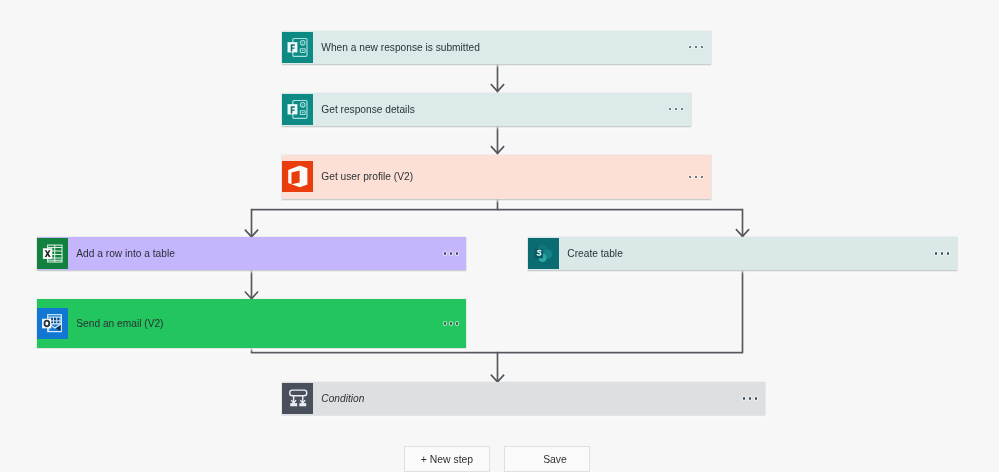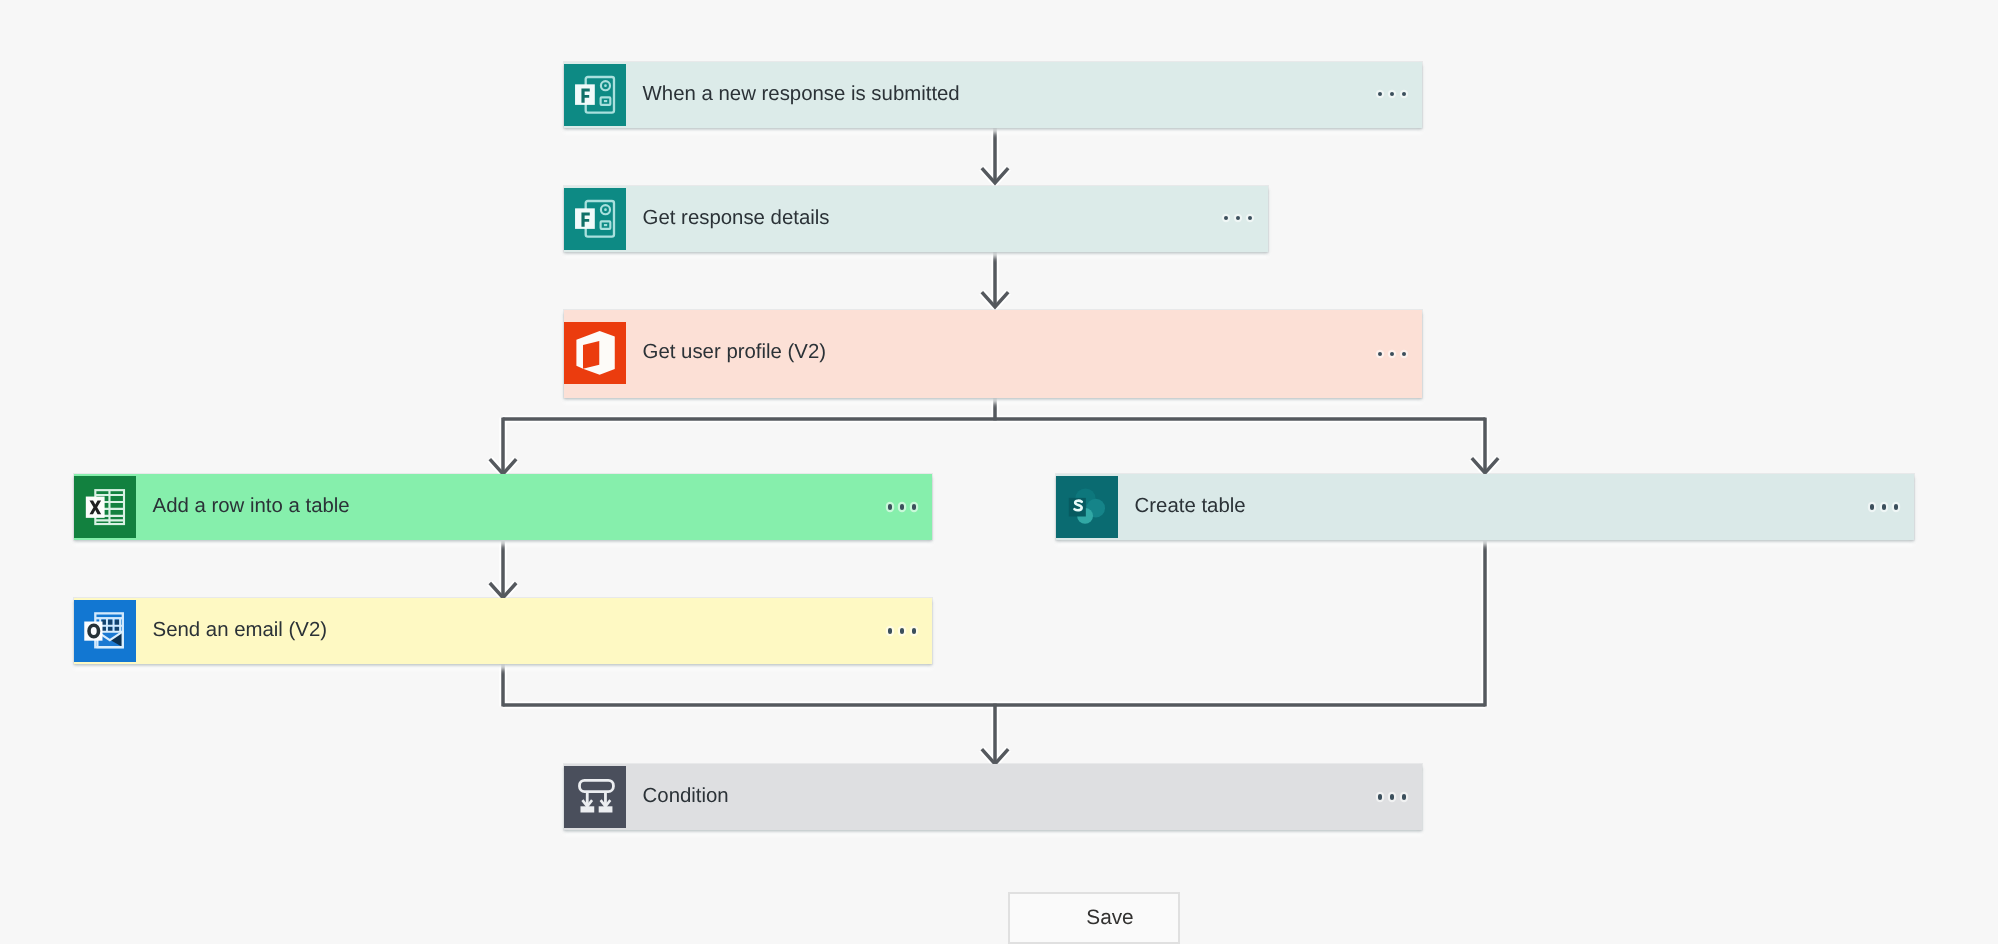--- a/index.html
+++ b/index.html
@@ -68,21 +68,21 @@
    <path d="M9.0 12.7 h4.3 v1.45 h-2.65 v1.8 h2.35 v1.45 h-2.35 v2.6 h-1.65 z" fill="#0f7068"></path>
  </g>
           </svg></div>
    <span class="title">When a new response is submitted</span>
    <span class="dots" style="right:8px;">
           <i></i>
           <i></i>
           <i></i>
         </span>
       </div>
-      <div class="card" style="left: 282px; top: 76.6px; width: 352px; height: 33px; background: rgb(220, 235, 233); align-items: center;">
+      <div class="card" style="left: 282px; top: 76.6px; width: 409px; height: 33px; background: rgb(220, 235, 233); align-items: center;">
         <div class="ico" style="background:#0d8a84"><svg viewBox="0 0 32 32" width="31" height="31">
             <g>
    <rect x="11.2" y="6.7" width="14.6" height="18.4" rx="1.1" fill="none" stroke="#a9e0dd" stroke-width="1.2"></rect>
    <circle cx="21.4" cy="11.2" r="2.35" fill="none" stroke="#a9e0dd" stroke-width="1.1"></circle>
    <circle cx="21.4" cy="11.2" r="0.7" fill="#a9e0dd"></circle>
    <rect x="18.9" y="17.2" width="5.0" height="3.9" rx="0.45" fill="none" stroke="#a9e0dd" stroke-width="1.1"></rect>
    <rect x="20.6" y="18.6" width="1.7" height="1.1" fill="#a9e0dd"></rect>
    <rect x="5.7" y="10.5" width="10.2" height="10.6" fill="#f1fafa"></rect>
    <path d="M9.0 12.7 h4.3 v1.45 h-2.65 v1.8 h2.35 v1.45 h-2.35 v2.6 h-1.65 z" fill="#0f7068"></path>
  </g>
@@ -100,21 +100,21 @@
    <path d="M18.4 4.6 L6.4 9.2 L6.4 22.6 L9.8 24.1 L9.8 11.9 L18.2 9.8 L18.2 22.1 L9.8 24.1 L18.4 27.2 L26.2 24.3 L26.2 7.5 Z" fill="#fdfbf8"></path>
  </g>
           </svg></div>
    <span class="title">Get user profile (V2)</span>
    <span class="dots" style="right:8px;">
           <i></i>
           <i></i>
           <i></i>
         </span>
       </div>
-      <div class="card" style="left: 37px; top: 221px; width: 429px; height: 33px; background: #86efac;">
+      <div class="card" style="left: 37px; top: 221px; width: 429px; height: 33px; background: #c4b5fd;">
         <div class="ico" style="background:#12813f"><svg viewBox="0 0 32 32" width="31" height="31">
             <g>
    <rect x="11" y="7.3" width="14.8" height="17.5" fill="none" stroke="#d9f1e4" stroke-width="1.1"></rect>
    <path d="M11 9.8 h14.8 M11 13.4 h14.8 M11 17.0 h14.8 M11 20.6 h14.8 M11 22.9 h14.8 M18.3 7.3 v17.5" stroke="#d9f1e4" stroke-width="1.1" fill="none"></path>
    <rect x="6.1" y="10.6" width="9.7" height="11" fill="#fbfdfb"></rect>
    <path d="M8.0 12.7 h1.85 l1.15 2.0 l1.15 -2.0 h1.85 l-2.05 3.4 l2.1 3.6 h-1.9 l-1.15 -2.1 l-1.2 2.1 h-1.8 l2.05 -3.6 z" fill="#1f2021"></path>
  </g>
           </svg></div>
    <span class="title">Add a row into a table</span>
    <span class="dots" style="right:8px;">
@@ -133,21 +133,21 @@
    <path d="M13.3 13.3 c-1.15 -0.85 -3.4 -0.75 -3.4 0.45 c0 1.45 3.35 0.95 3.35 2.65 c0 1.3 -2.3 1.65 -3.7 0.75" fill="none" stroke="#e9fbfa" stroke-width="1.35" stroke-linecap="round" stroke-linejoin="round"></path>
  </g>
           </svg></div>
    <span class="title">Create table</span>
    <span class="dots" style="right:8px;">
           <i></i>
           <i></i>
           <i></i>
         </span>
       </div>
-      <div class="card" style="left: 37px; top: 283px; width: 429px; height: 33px; background: #fef9c3;">
+      <div class="card" style="left: 37px; top: 283px; width: 429px; height: 49px; background: #22c55e;">
         <div class="ico" style="background:#1277d2"><svg viewBox="0 0 32 32" width="31" height="31">
             <g>
    <rect x="11" y="6.9" width="14.2" height="17.5" fill="none" stroke="#d2e9fc" stroke-width="1.2"></rect>
    <path d="M11 9.4 h14.2" stroke="#d2e9fc" stroke-width="1.2" fill="none"></path>
    <g fill="#14426d">
      <rect x="17.6" y="10.2" width="2.3" height="2.7"></rect>
                 <rect x="21.0" y="10.2" width="2.3" height="2.7"></rect>
      <rect x="17.6" y="13.7" width="2.3" height="2.7"></rect>
                 <rect x="21.0" y="13.7" width="2.3" height="2.7"></rect>
      <rect x="17.6" y="17.2" width="2.3" height="2.7"></rect>
@@ -165,35 +165,38 @@
    <ellipse cx="10.2" cy="16.0" rx="2.45" ry="2.95" fill="none" stroke="#263238" stroke-width="1.85"></ellipse>
  </g>
           </svg></div>
    <span class="title">Send an email (V2)</span>
    <span class="dots" style="right:8px;">
           <i></i>
           <i></i>
           <i></i>
         </span>
       </div>
-      <div class="card" style="left: 282px; top: 366px; width: 429px; height: 33px; background: rgb(222, 223, 225);">
+      <div class="card" style="left: 282px; top: 366px; width: 483px; height: 33px; background: rgb(222, 223, 225); font-style: italic;">
         <div class="ico" style="background:#4a4f5c"><svg viewBox="0 0 32 32" width="31" height="31">
             <g fill="none" stroke="#eceef1">
    <rect x="8.0" y="7.4" width="17.5" height="5.8" rx="2.6" stroke-width="1.45"></rect>
    <path d="M12.0 13.2 v6.7 M21.4 13.2 v6.7" stroke-width="1.45"></path>
    <path d="M9.5 17.6 L12.0 20.8 L14.5 17.6" stroke-width="1.35" stroke-linejoin="miter"></path>
    <path d="M18.9 17.6 L21.4 20.8 L23.9 17.6" stroke-width="1.35" stroke-linejoin="miter"></path>
    <rect x="8.5" y="20.8" width="7.1" height="3.2" fill="#eceef1" stroke="none"></rect>
    <rect x="17.9" y="20.8" width="7.1" height="3.2" fill="#eceef1" stroke="none"></rect>
  </g>
           </svg></div>
    <span class="title">Condition</span>
    <span class="dots" style="right:8px;">
           <i></i>
           <i></i>
           <i></i>
         </span>
       </div>
     </div>
+  <div class="btn" id="btn-new" style="left:404px;top:430px;width:86px;height:25.5px;">
+      <span>+ New step</span>
+    </div>
   <div class="btn" id="btn-save" style="left:504px;top:430px;width:86px;height:25.5px;padding-left:16px;">
       <span>Save</span>
     </div>
 </div>
 
 </body></html>

